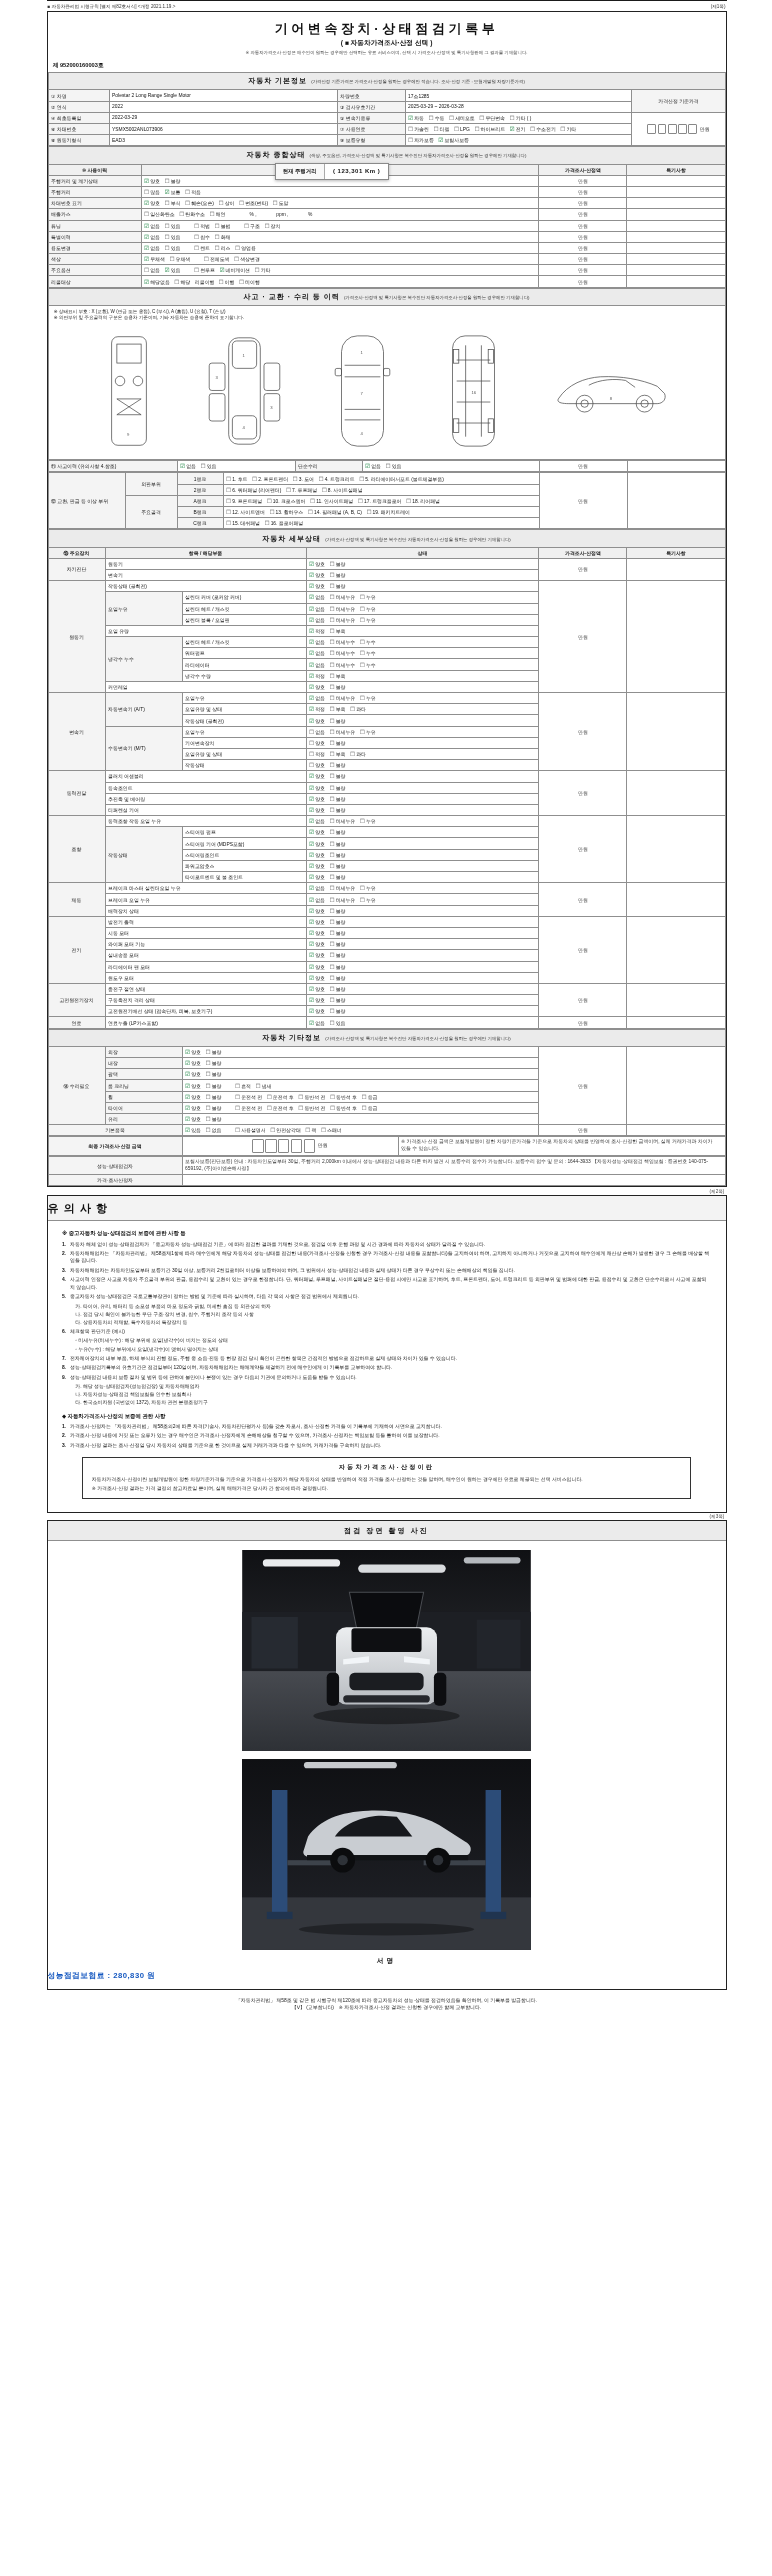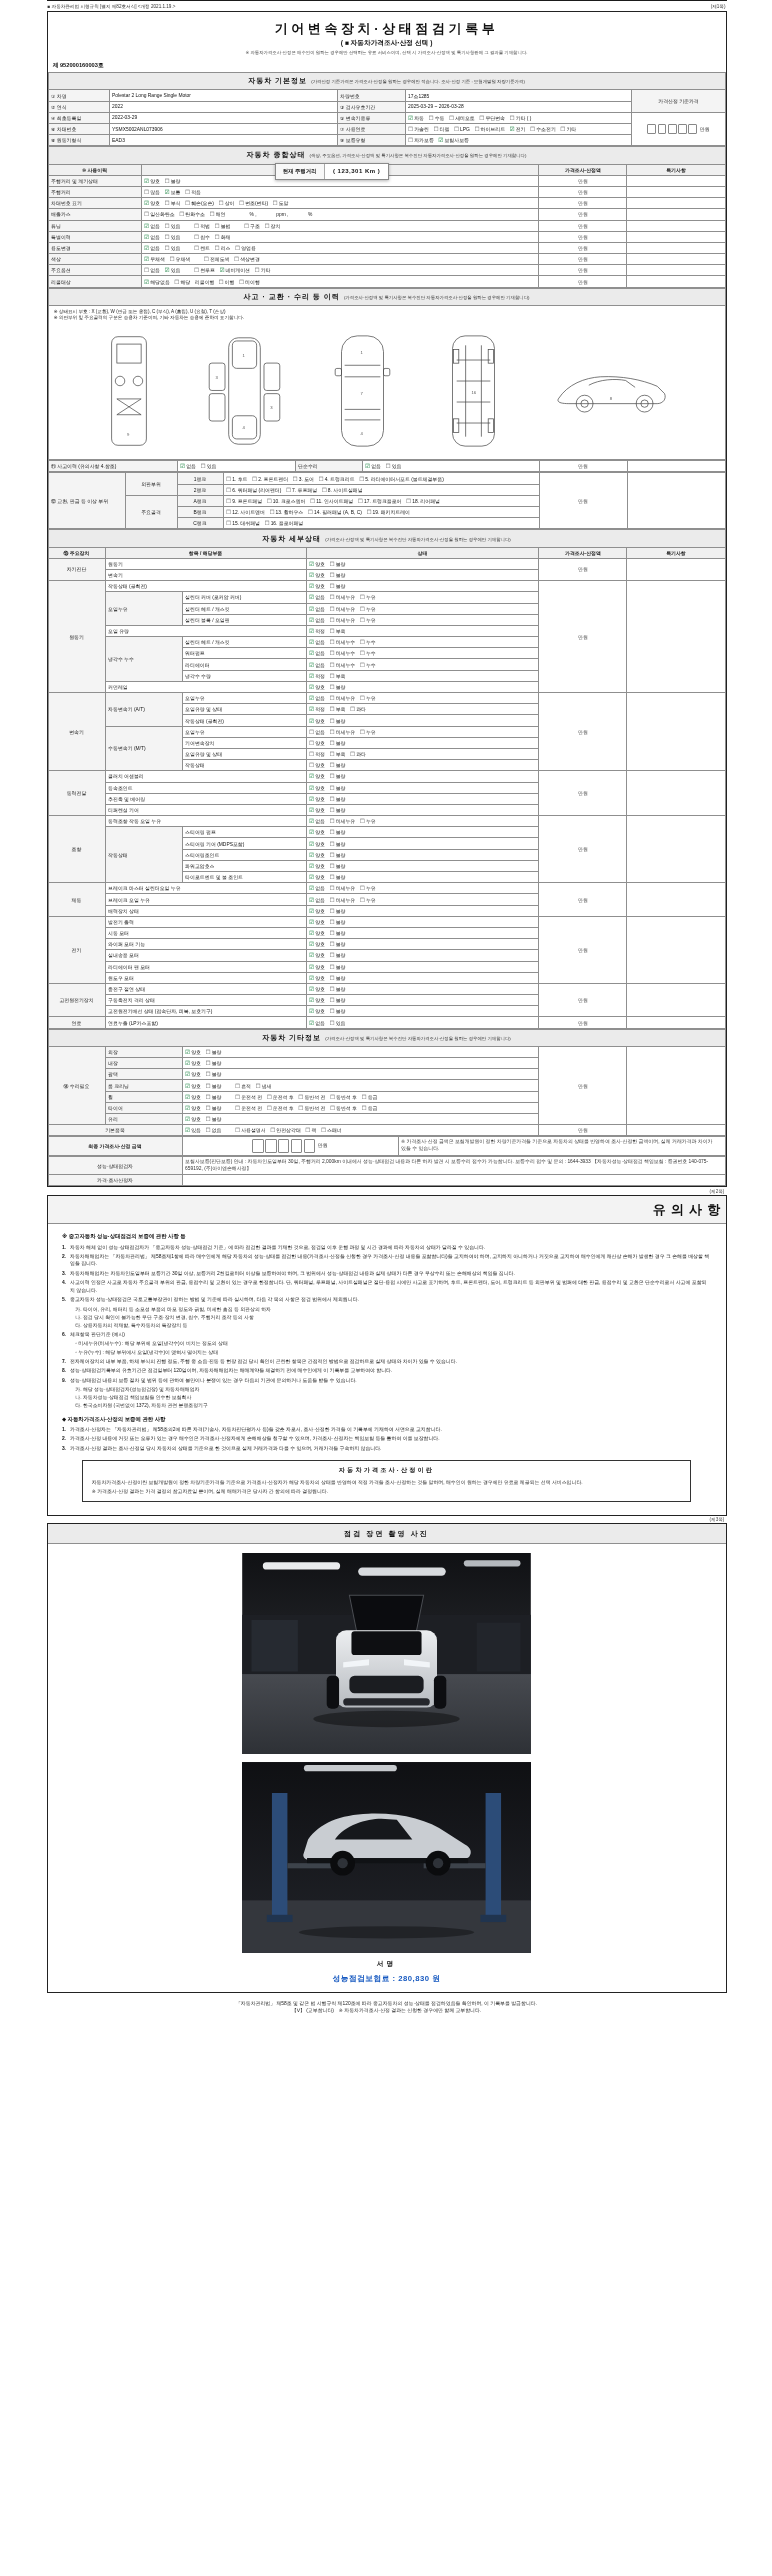--- a/index.html
+++ b/index.html
@@ -35,35 +35,35 @@
   .odometer{position:absolute;left:227px;top:16.5px;display:flex;align-items:stretch;border:0.8px solid #8a8a8a;
             background:#fff;box-shadow:0 1px 3.1px rgba(0,0,0,0.3);z-index:5;}
   .odometer .odo-l{padding:4.1px 7.2px;background:#f8f8f8;border-right:0.5px solid #aaa;font-size:5.4px;font-weight:bold;}
   .odometer .odo-v{padding:4.1px 8.2px;font-size:6px;font-weight:bold;letter-spacing:0.5px;}
   .legendwrap{border-left:0.5px solid #8f8f8f;border-right:0.5px solid #8f8f8f;padding:2.6px 5.2px 1.5px 5.2px;}
   .legend-line{font-size:4.6px;color:#222;margin:1px 0;}
   .diagrams{border:0.5px solid #8f8f8f;border-top:none;display:flex;justify-content:space-evenly;align-items:center;
             padding:7.2px 4.1px;background:#fff;}
   .diagrams svg{stroke:#4a4a4a;fill:none;stroke-width:1.4;}
   .diagrams text{stroke:none;fill:#555;font-size:8px;}
-  .notice-titlebar{text-align:right;font-size:13px;font-weight:bold;letter-spacing:5.2px;padding:5.2px 0 4.1px 0;border-bottom:0.5px solid #8f8f8f;background:#f3f3f3;}
+  .notice-titlebar{text-align:left;font-size:11px;font-weight:bold;letter-spacing:5.2px;padding:5.2px 0 4.1px 0;border-bottom:0.5px solid #8f8f8f;background:#f3f3f3;}
   .notice-body{padding:6.2px 14.4px 5.2px 14.4px;}
   .n-head{font-size:5.4px;font-weight:bold;margin:3.1px 0 3.1px 0;}
   .n-head2{font-size:5.4px;font-weight:bold;margin:6.2px 0 3.1px 0;}
   .n-item{display:flex;font-size:4.9px;line-height:1.5;margin:2.1px 0;}
   .n-no{width:8.2px;font-weight:bold;flex:none;}
   .n-txt{flex:1;}
   .n-sub{margin:1px 0 1px 13.4px;font-size:4.9px;line-height:1.45;color:#222;}
   .assess-box{border:0.7px solid #333;margin:8.2px 20.6px 7.2px 20.6px;padding:5.2px 8.2px;}
   .assess-title{text-align:center;font-weight:bold;font-size:6.2px;letter-spacing:2.1px;margin-bottom:3.6px;}
   .assess-line{font-size:4.9px;line-height:1.55;color:#222;margin:1px 0;}
   .photos-titlebar{text-align:center;font-size:7px;font-weight:bold;letter-spacing:2.1px;padding:4.6px 0;border-bottom:0.5px solid #8f8f8f;background:#ebebeb;}
   .photo-frame{width:289px;margin:8.2px auto 3.1px auto;line-height:0;}
   .sign-row{text-align:center;margin-top:7.2px;font-size:6.7px;letter-spacing:3.1px;font-weight:bold;}
-  .premium-row{text-align:center;margin:5.2px 0 8.2px 0;font-size:7.7px;color:#1558c0;font-weight:bold;letter-spacing:0.5px;}
+  .premium-row{margin:5.2px 0 8.2px 0;font-size:7.7px;color:#1558c0;font-weight:bold;letter-spacing:0.5px;}
   .footer-lines{text-align:center;margin-top:6.2px;}
   .footer-lines div{font-size:4.9px;color:#222;margin:1.5px 0;}
 </style>
 </head>
 <body>
 
 <div class="sheet">
 
   <div class="form-ref-row">
     <span>■ 자동차관리법 시행규칙 [별지 제82호서식] &lt;개정 2021.1.19.&gt;</span>

